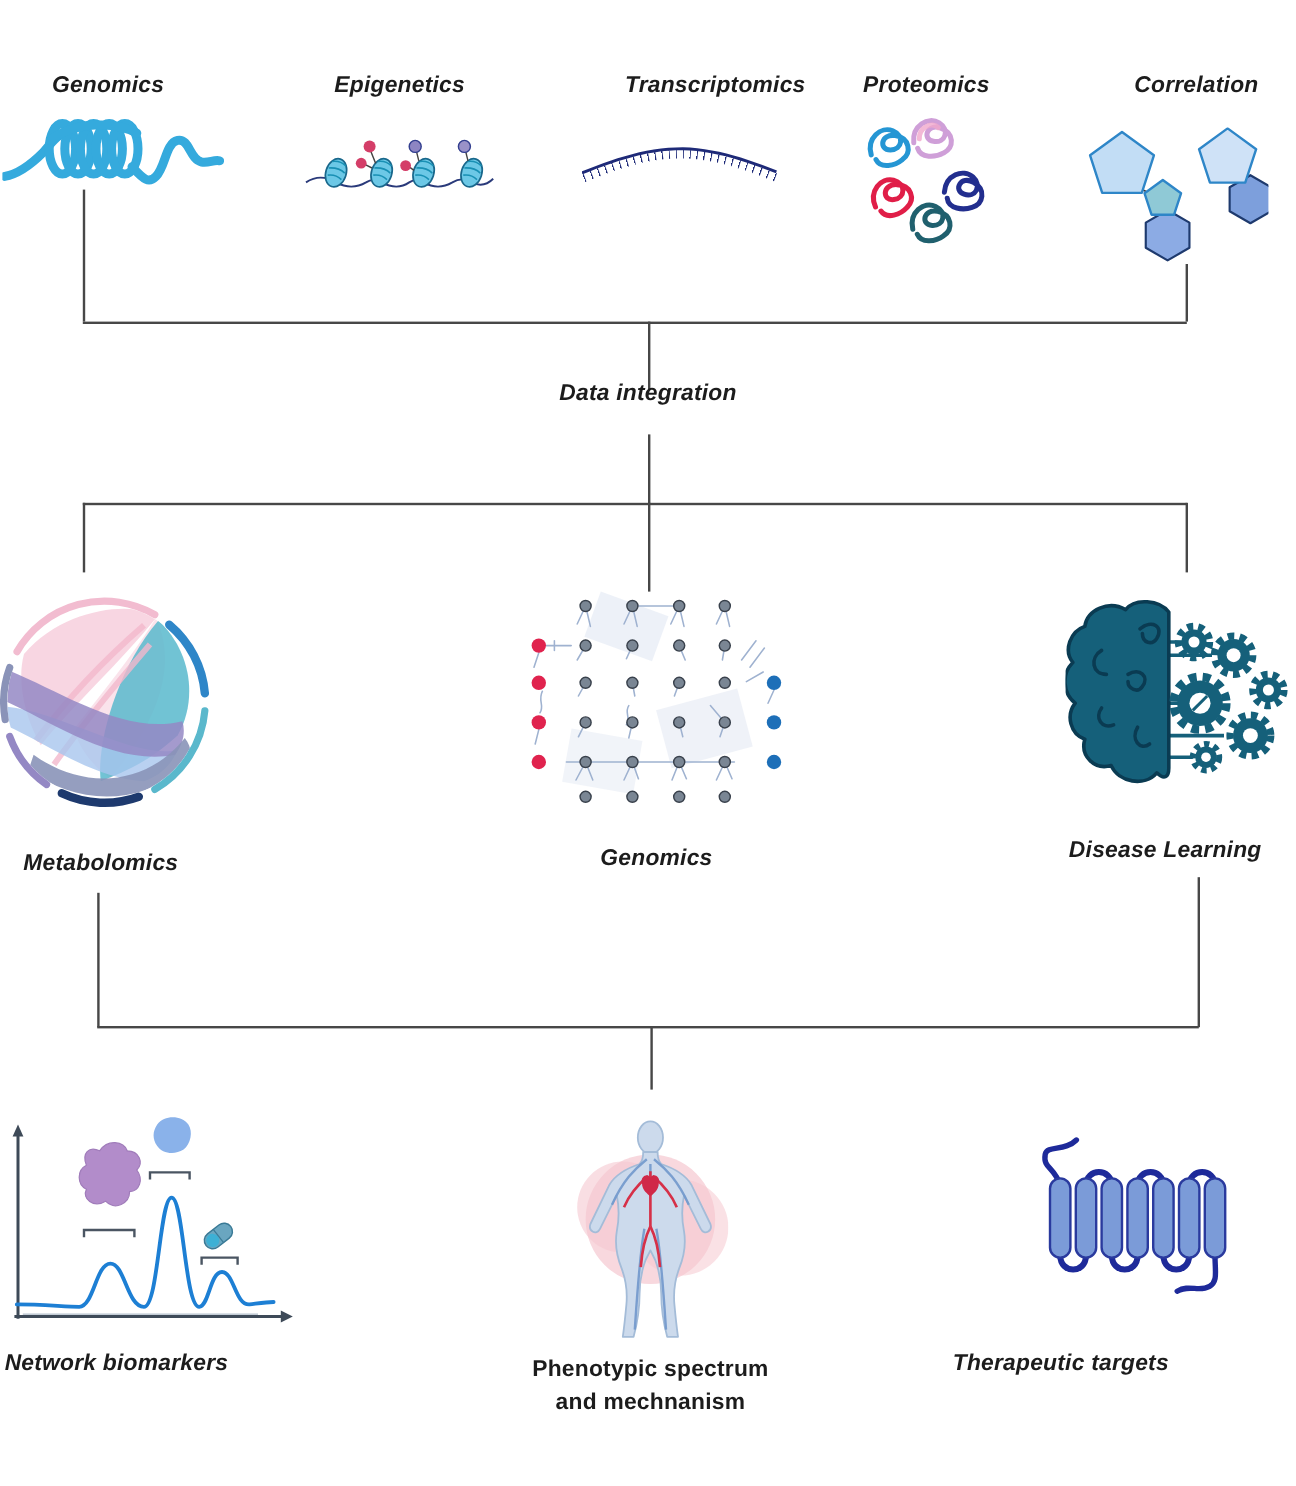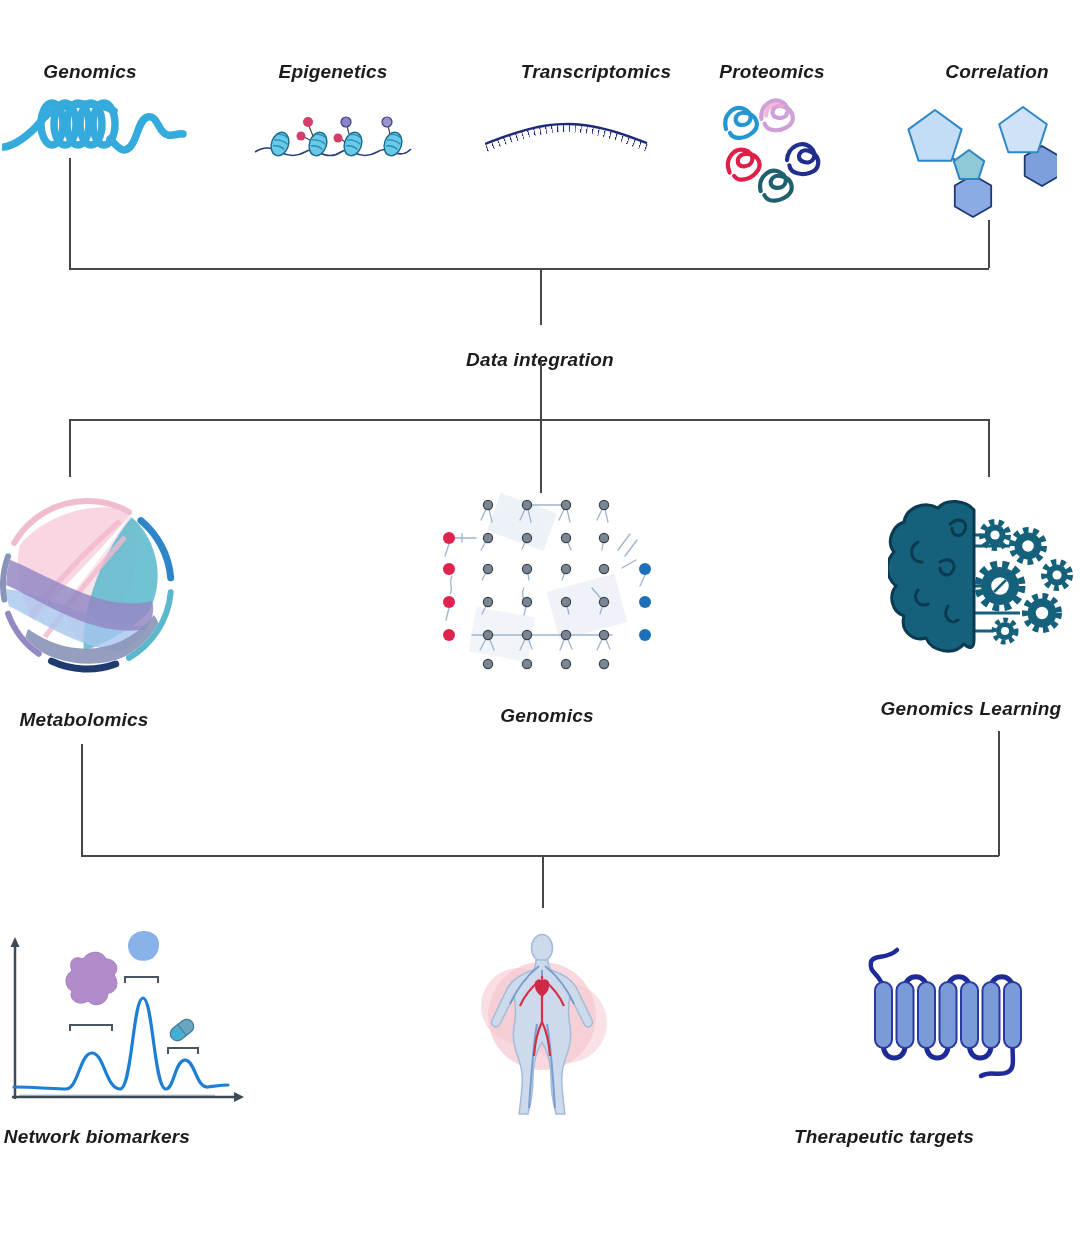--- a/index.html
+++ b/index.html
@@ -116,21 +116,21 @@
     <polygon points="30,4 56.6,23.4 46.5,54.7 13.5,54.7 3.4,23.4" fill="#c2ddf5" stroke="#2e86c8" stroke-width="2" stroke-linejoin="round"></polygon>
     <polygon points="118,1 141.8,18.3 132.7,46.2 103.3,46.2 94.2,18.3" fill="#cfe2f7" stroke="#2e86c8" stroke-width="2" stroke-linejoin="round"></polygon>
     <polygon points="64,44 79.2,55.1 73.4,72.9 54.6,72.9 48.8,55.1" fill="#8fc9d6" stroke="#2e86c8" stroke-width="2" stroke-linejoin="round"></polygon>
   </svg>
 
   <div class="cline" style="left:69px;top:158px;width:1.5px;height:110px"></div>
   <div class="cline" style="left:988px;top:220px;width:1.5px;height:48px"></div>
   <div class="cline" style="left:69px;top:268px;width:920px;height:1.5px"></div>
   <div class="cline" style="left:540px;top:268px;width:1.5px;height:57px"></div>
 
-  <div class="lbl" style="left:540px;top:349px">Data integration</div>
+  <div class="lbl" style="left:540px;top:317px">Data integration</div>
 
   <div class="cline" style="left:540px;top:362px;width:1.5px;height:58px"></div>
   <div class="cline" style="left:69px;top:419px;width:920px;height:1.5px"></div>
   <div class="cline" style="left:69px;top:419px;width:1.5px;height:58px"></div>
   <div class="cline" style="left:540px;top:419px;width:1.5px;height:74px"></div>
   <div class="cline" style="left:988px;top:419px;width:1.5px;height:58px"></div>
 
   <svg class="icon" style="left:0px;top:497px" width="176" height="176" viewBox="0 0 176 176">
     <defs>
         <clipPath id="chordClip">
@@ -260,21 +260,21 @@
       <g>
           <circle cx="117" cy="133" r="11" fill="none" stroke="#15607a" stroke-width="5" stroke-dasharray="4.5 3.8"></circle>
           <circle cx="117" cy="133" r="9" fill="#15607a"></circle>
           <circle cx="117" cy="133" r="4" fill="#fff"></circle>
         </g>
     </g>
   </svg>
 
   <div class="lbl" style="left:84px;top:709px">Metabolomics</div>
   <div class="lbl" style="left:547px;top:705px">Genomics</div>
-  <div class="lbl" style="left:971px;top:698px">Genomics Learning</div>
+  <div class="lbl" style="left:971px;top:698px">Disease Learning</div>
 
   <div class="cline" style="left:81px;top:744px;width:1.5px;height:112px"></div>
   <div class="cline" style="left:998px;top:731px;width:1.5px;height:125px"></div>
   <div class="cline" style="left:81px;top:855px;width:918px;height:1.5px"></div>
   <div class="cline" style="left:542px;top:855px;width:1.5px;height:53px"></div>
 
   <svg class="icon" style="left:5px;top:925px" width="245" height="192" viewBox="0 0 245 192">
     <rect x="14" y="169.5" width="196" height="3.5" fill="#8fa0b2" opacity=".55"></rect>
     <g stroke="#3e4a58" stroke-width="2.5">
       <line x1="10" y1="20" x2="10" y2="174"></line>
@@ -338,15 +338,19 @@
       <rect x="33.5" y="40" width="17" height="66" rx="8.5" fill="#7b9bd8" stroke="#2a3a9e" stroke-width="2"></rect>
       <rect x="55" y="40" width="17" height="66" rx="8.5" fill="#7b9bd8" stroke="#2a3a9e" stroke-width="2"></rect>
       <rect x="76.5" y="40" width="17" height="66" rx="8.5" fill="#7b9bd8" stroke="#2a3a9e" stroke-width="2"></rect>
       <rect x="98" y="40" width="17" height="66" rx="8.5" fill="#7b9bd8" stroke="#2a3a9e" stroke-width="2"></rect>
       <rect x="119.5" y="40" width="17" height="66" rx="8.5" fill="#7b9bd8" stroke="#2a3a9e" stroke-width="2"></rect>
       <rect x="141" y="40" width="17" height="66" rx="8.5" fill="#7b9bd8" stroke="#2a3a9e" stroke-width="2"></rect>
     </g>
   </svg>
 
   <div class="lbl" style="left:97px;top:1126px">Network biomarkers</div>
+  <div class="lbl2" style="left:542px;top:1128px">
+    <div>Phenotypic spectrum</div>
+    <div>and mechnanism</div>
+  </div>
   <div class="lbl" style="left:884px;top:1126px">Therapeutic targets</div>
 
 </div>
 
 </body></html>

